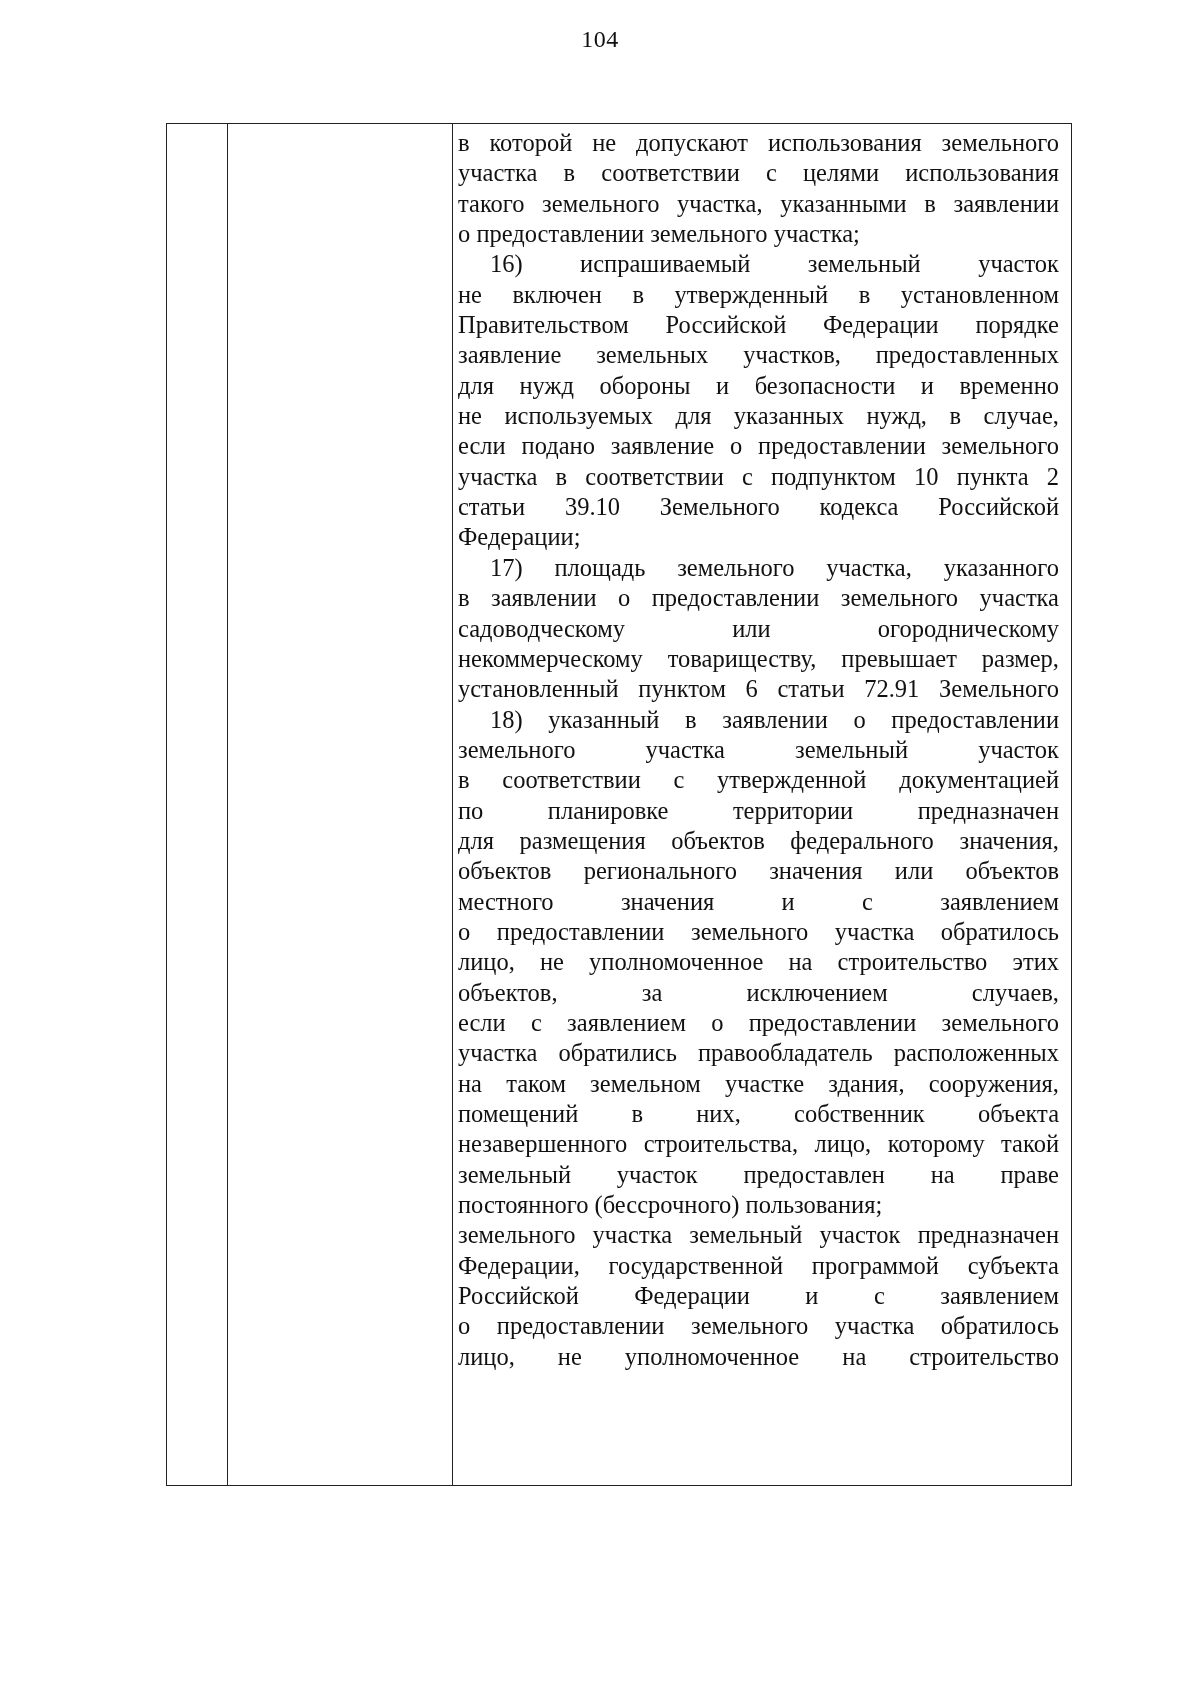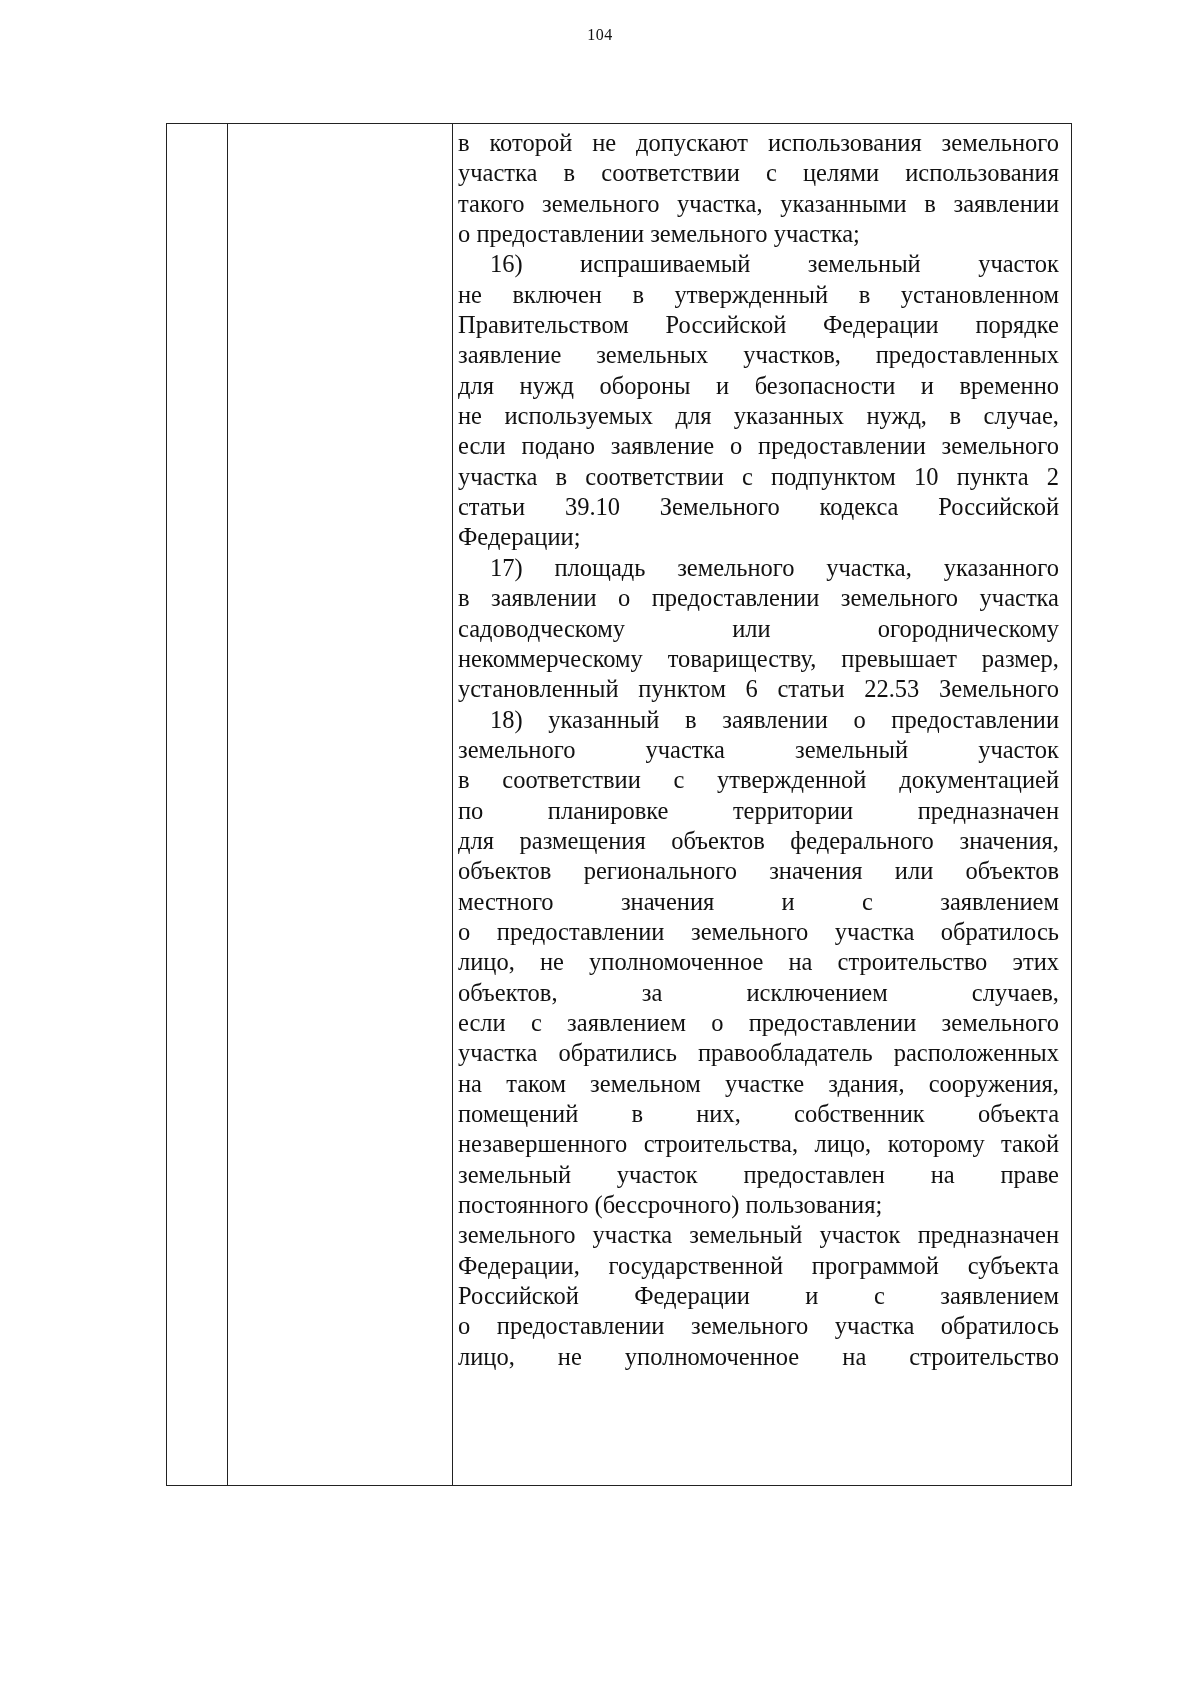--- a/index.html
+++ b/index.html
@@ -14,21 +14,21 @@
       overflow: hidden;
       font-family: "Liberation Serif", "DejaVu Serif", serif;
       color: #111111;
     }
     .page-number {
       position: absolute;
       top: 26px;
       left: 0;
       width: 1200px;
       text-align: center;
-      font-size: 16px;
+      font-size: 24px;
       letter-spacing: 0.5px;
     }
     .doc-table {
       position: absolute;
       left: 166px;
       top: 102px;
       width: 906px;
       height: 1363px;
       border: 1.6px solid #222;
       box-sizing: border-box;
@@ -95,21 +95,21 @@
       <span class="line">для нужд обороны и безопасности и временно</span>
       <span class="line">не используемых для указанных нужд, в случае,</span>
       <span class="line">если подано заявление о предоставлении земельного</span>
       <span class="line">участка в соответствии с подпунктом 10 пункта 2</span>
       <span class="line">статьи 39.10 Земельного кодекса Российской</span>
       <span class="line last">Федерации;</span>
       <span class="line indent">17) площадь земельного участка, указанного</span>
       <span class="line">в заявлении о предоставлении земельного участка</span>
       <span class="line">садоводческому или огородническому</span>
       <span class="line">некоммерческому товариществу, превышает размер,</span>
-      <span class="line">установленный пунктом 6 статьи 22.53 Земельного</span>
+      <span class="line">установленный пунктом 6 статьи 72.91 Земельного</span>
       <span class="line indent">18) указанный в заявлении о предоставлении</span>
       <span class="line">земельного участка земельный участок</span>
       <span class="line">в соответствии с утвержденной документацией</span>
       <span class="line">по планировке территории предназначен</span>
       <span class="line">для размещения объектов федерального значения,</span>
       <span class="line">объектов регионального значения или объектов</span>
       <span class="line">местного значения и с заявлением</span>
       <span class="line">о предоставлении земельного участка обратилось</span>
       <span class="line">лицо, не уполномоченное на строительство этих</span>
       <span class="line">объектов, за исключением случаев,</span>

